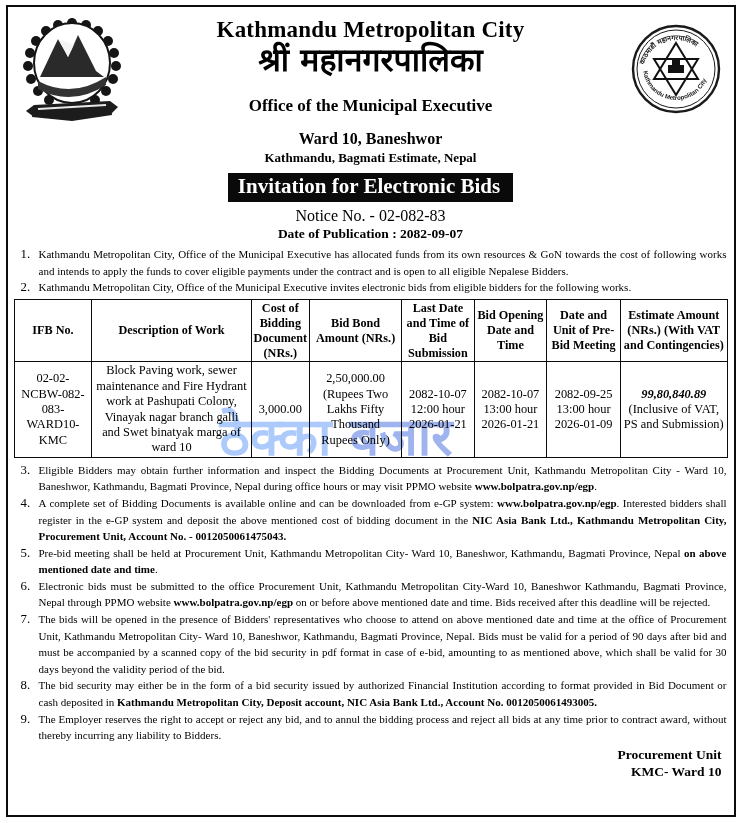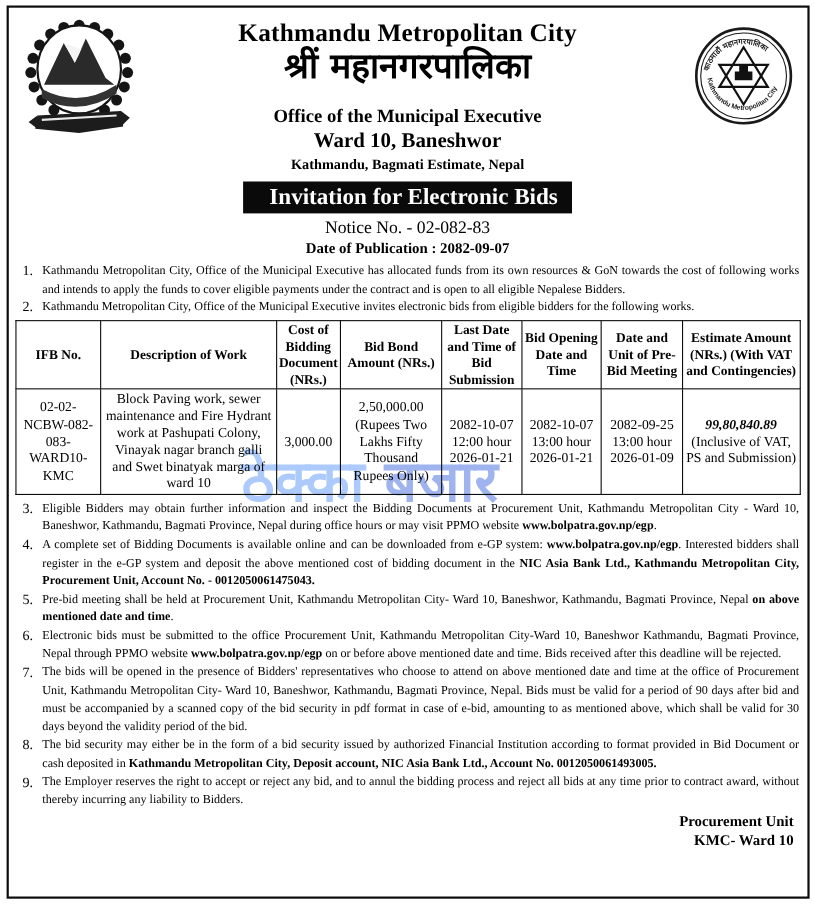--- a/index.html
+++ b/index.html
@@ -8,23 +8,23 @@
   .page { position:relative; width:730px; height:812px; margin:5px auto 0 auto; border:2.5px solid #0c0c0c; background:#fff; overflow:hidden; }
   .content { position:relative; z-index:1; padding:4px 6px 0 6px; }
 
   
   .header { position:relative; text-align:center; padding-top:6px; }
   .logo-left { position:absolute; left:8px; top:4px; }
   .logo-right { position:absolute; right:6px; top:10px; }
   .org-title { font-size:23px; font-weight:bold; letter-spacing:.2px; }
   .devanagari { font-size:32px; font-weight:bold; line-height:1.1; font-family:"DejaVu Sans","Liberation Serif",sans-serif; }
   .office { font-size:17px; font-weight:bold; margin-top:18px; }
-  .ward { font-size:19px; font-weight:bold; margin-top:2px; }
+  .ward { font-size:16px; font-weight:bold; margin-top:14px; }
   .addr { font-size:13px; font-weight:bold; margin-top:2px; }
-  .banner { display:inline-block; background:#0a0a0a; color:#fff; font-size:21px; font-weight:bold; padding:1px 13px 3px 24px; margin-top:7px; }
+  .banner { display:inline-block; background:#0a0a0a; color:#fff; font-size:21px; font-weight:bold; padding:1px 13px 3px 10px; margin-top:7px; }
   .notice-no { font-size:16px; font-weight:normal; margin-top:5px; }
   .pub-date { font-size:13.5px; font-weight:bold; margin-top:1px; }
 
   
   .nlist { margin-top:4px; }
   .item { display:flex; }
   .item-no { flex:none; width:25px; padding-left:7px; font-size:12.8px; line-height:16.6px; }
   .item-text { flex:1; text-align:justify; font-size:11px; line-height:16.6px; padding-right:1px; }
   .item-text b { font-weight:bold; }
 

